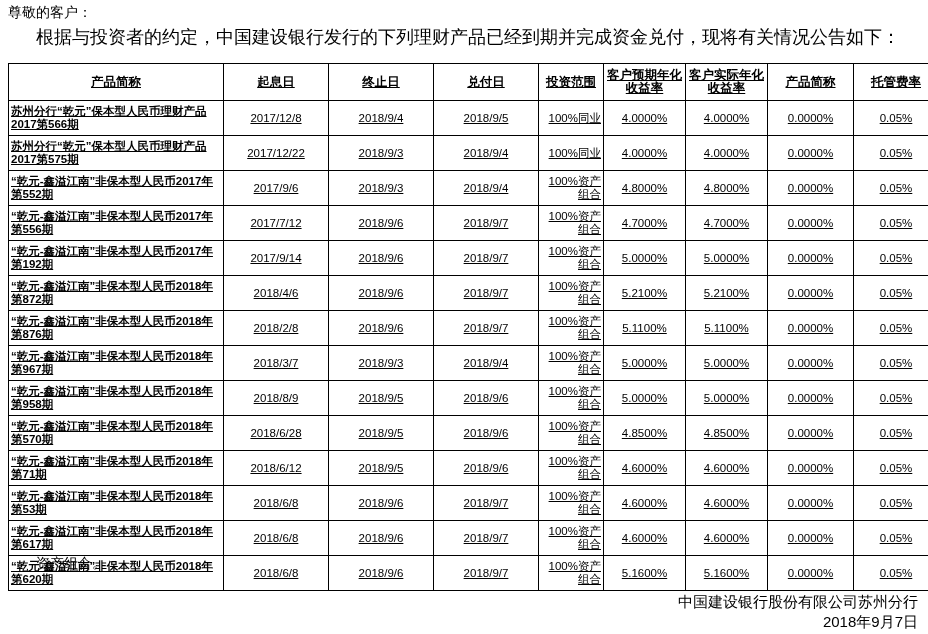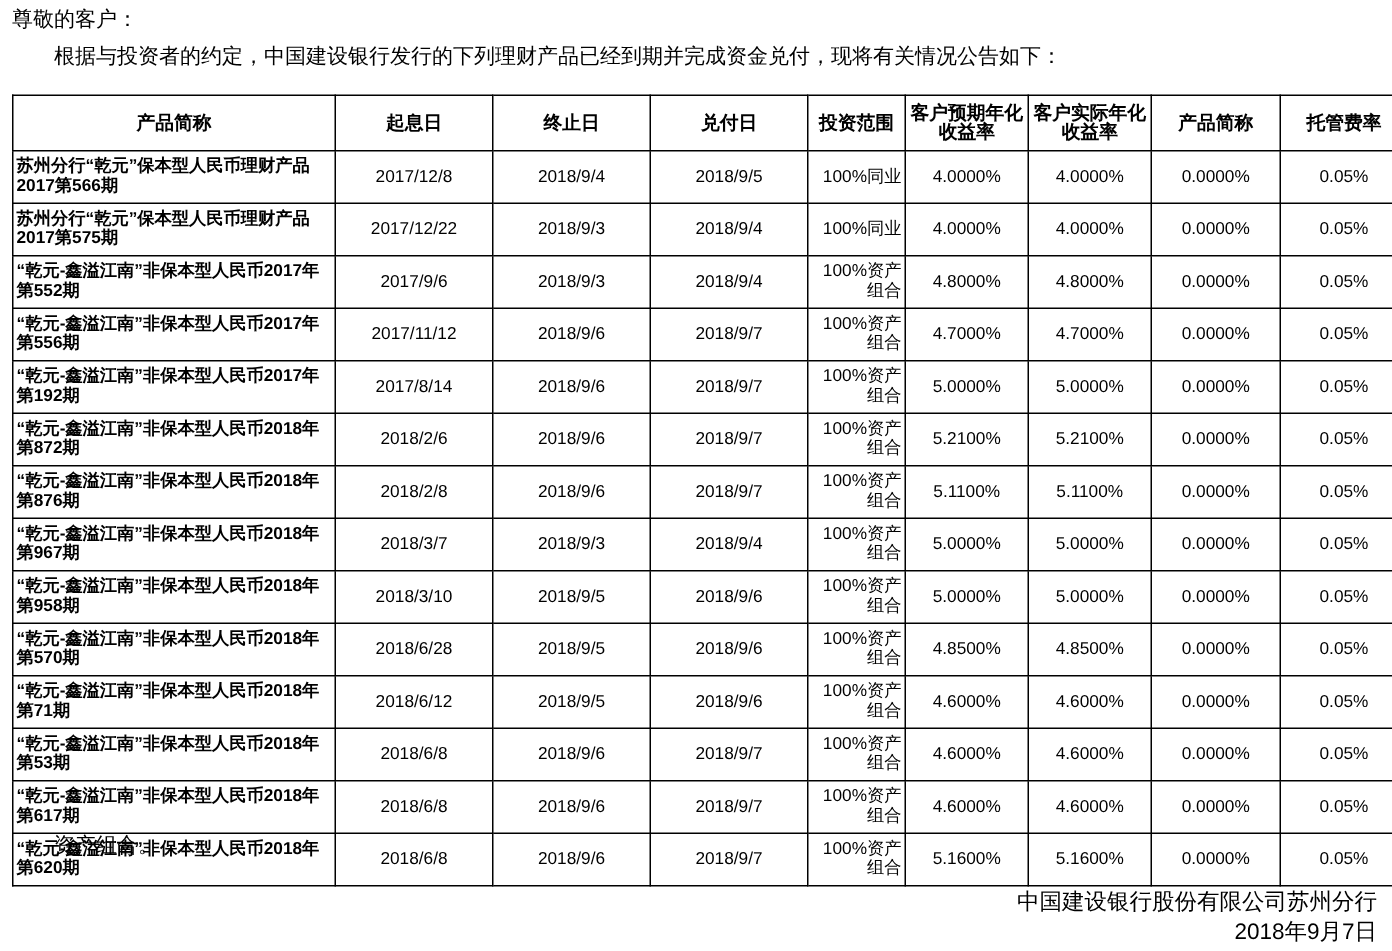--- a/index.html
+++ b/index.html
@@ -25,30 +25,32 @@
     left: 8px;
     top: 3px;
     font-size: 14px;
     line-height: 18px;
     white-space: nowrap;
   }
   .intro {
     position: absolute;
     left: 8px;
     top: 28px;
-    font-size: 14px;
+    font-size: 18px;
     line-height: 18px;
     text-indent: 28px;
     white-space: nowrap;
+    font-family: Liberation Serif, serif;
   }
   .table-wrap {
     position: absolute;
     left: 8px;
     top: 63px;
     width: 912px;
+    text-decoration: underline;
   }
   table.announce {
     border-collapse: collapse;
     width: 912px;
     table-layout: fixed;
   }
   table.announce th,
   table.announce td {
     border: 1px solid #000000;
     padding: 1px 2px;
@@ -180,43 +182,43 @@
           <td class="c">2018/9/3</td>
           <td class="c">2018/9/4</td>
           <td class="scope">100%资产组合</td>
           <td class="c">4.8000%</td>
           <td class="c">4.8000%</td>
           <td class="c">0.0000%</td>
           <td class="c">0.05%</td>
         </tr>
         <tr>
           <td class="name">“乾元-鑫溢江南”非保本型人民币2017年第556期</td>
-          <td class="c">2017/11/12</td>
+          <td class="c">2017/7/12</td>
           <td class="c">2018/9/6</td>
           <td class="c">2018/9/7</td>
           <td class="scope">100%资产组合</td>
           <td class="c">4.7000%</td>
           <td class="c">4.7000%</td>
           <td class="c">0.0000%</td>
           <td class="c">0.05%</td>
         </tr>
         <tr>
           <td class="name">“乾元-鑫溢江南”非保本型人民币2017年第192期</td>
-          <td class="c">2017/8/14</td>
+          <td class="c">2017/9/14</td>
           <td class="c">2018/9/6</td>
           <td class="c">2018/9/7</td>
           <td class="scope">100%资产组合</td>
           <td class="c">5.0000%</td>
           <td class="c">5.0000%</td>
           <td class="c">0.0000%</td>
           <td class="c">0.05%</td>
         </tr>
         <tr>
           <td class="name">“乾元-鑫溢江南”非保本型人民币2018年第872期</td>
-          <td class="c">2018/2/6</td>
+          <td class="c">2018/4/6</td>
           <td class="c">2018/9/6</td>
           <td class="c">2018/9/7</td>
           <td class="scope">100%资产组合</td>
           <td class="c">5.2100%</td>
           <td class="c">5.2100%</td>
           <td class="c">0.0000%</td>
           <td class="c">0.05%</td>
         </tr>
         <tr>
           <td class="name">“乾元-鑫溢江南”非保本型人民币2018年第876期</td>
@@ -235,21 +237,21 @@
           <td class="c">2018/9/3</td>
           <td class="c">2018/9/4</td>
           <td class="scope">100%资产组合</td>
           <td class="c">5.0000%</td>
           <td class="c">5.0000%</td>
           <td class="c">0.0000%</td>
           <td class="c">0.05%</td>
         </tr>
         <tr>
           <td class="name">“乾元-鑫溢江南”非保本型人民币2018年第958期</td>
-          <td class="c">2018/3/10</td>
+          <td class="c">2018/8/9</td>
           <td class="c">2018/9/5</td>
           <td class="c">2018/9/6</td>
           <td class="scope">100%资产组合</td>
           <td class="c">5.0000%</td>
           <td class="c">5.0000%</td>
           <td class="c">0.0000%</td>
           <td class="c">0.05%</td>
         </tr>
         <tr>
           <td class="name">“乾元-鑫溢江南”非保本型人民币2018年第570期</td>

